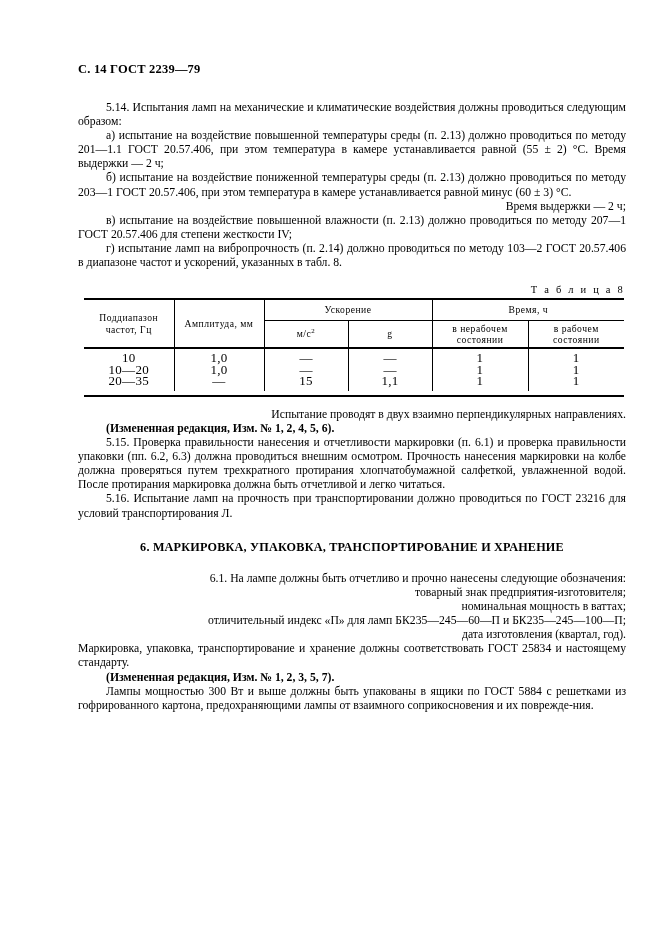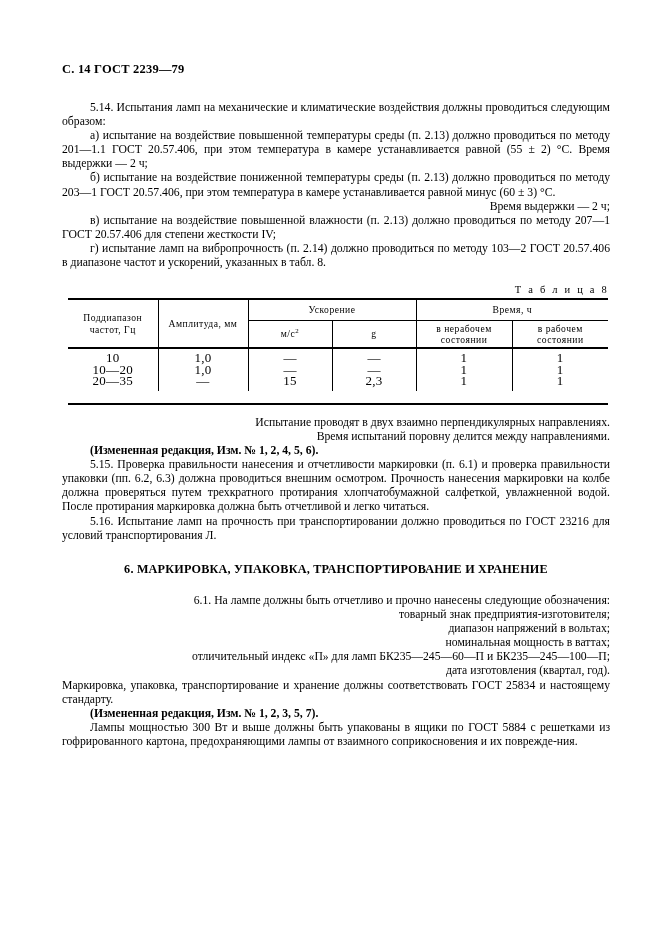--- a/index.html
+++ b/index.html
@@ -18,21 +18,21 @@
   .page {
     position: absolute;
     left: 0;
     top: 0;
     width: 661px;
     height: 936px;
     padding: 0;
   }
   .content {
     position: absolute;
-    left: 62px;
+    left: 78px;
     top: 62px;
     width: 548px;
   }
 
   
   .running-head {
     font-size: 12.5px;
     font-weight: bold;
     letter-spacing: 0.2px;
     margin: 0 0 24px 0;
@@ -78,21 +78,21 @@
   .table-caption {
     font-size: 10.5px;
     text-align: right;
     letter-spacing: 2.2px;
     margin: 14px 0 3px 0;
     padding-right: 1px;
   }
   table.spec {
     border-collapse: collapse;
     width: 540px;
-    margin: 0 0 12px 6px;
+    margin: 0 0 4px 6px;
     table-layout: fixed;
   }
   table.spec td,
   table.spec th {
     font-weight: normal;
     font-size: 9.6px;
     text-align: center;
     vertical-align: middle;
     padding: 0;
     line-height: 11.5px;
@@ -206,48 +206,46 @@
             <div>—</div>
           </td>
           <td class="datacell vl">
             <div class="dash">—</div>
             <div class="dash">—</div>
             <div>15</div>
           </td>
           <td class="datacell vl">
             <div class="dash">—</div>
             <div class="dash">—</div>
-            <div>2,3</div>
+            <div>1,1</div>
           </td>
           <td class="datacell vl">
             <div>1</div>
             <div>1</div>
             <div>1</div>
           </td>
           <td class="datacell vl">
             <div>1</div>
             <div>1</div>
             <div>1</div>
           </td>
         </tr>
       </tbody>
     </table>
     <div class="tbl-bottom"></div>
 
     <p class="ind last-left gap-before">Испытание проводят в двух взаимно перпендикулярных  направлениях.</p>
-    <p class="ind last-left">Время испытаний поровну делится между направлениями.</p>
     <p class="amend">(Измененная редакция, Изм. № 1, 2, 4, 5, 6).</p>
     <p class="ind">5.15. Проверка правильности нанесения и отчетливости маркировки (п. 6.1) и проверка правильности упаковки (пп. 6.2, 6.3) должна проводиться внешним осмотром. Прочность нанесения маркировки на колбе должна проверяться путем трехкратного протирания хлопчатобумажной салфеткой, увлажненной водой. После протирания маркировка должна быть отчетливой и легко читаться.</p>
     <p class="ind">5.16. Испытание ламп на прочность при транспортировании должно проводиться по ГОСТ 23216 для условий транспортирования Л.</p>
 
     <h2 class="section-head">6.  МАРКИРОВКА, УПАКОВКА, ТРАНСПОРТИРОВАНИЕ И ХРАНЕНИЕ</h2>
 
     <p class="ind last-left">6.1.  На лампе должны быть отчетливо и прочно нанесены следующие обозначения:</p>
     <p class="noind last-left">товарный знак предприятия-изготовителя;</p>
-    <p class="noind last-left">диапазон напряжений в вольтах;</p>
     <p class="noind last-left">номинальная мощность в ваттах;</p>
     <p class="noind last-left">отличительный индекс «П» для ламп БК235—245—60—П и БК235—245—100—П;</p>
     <p class="noind last-left">дата изготовления (квартал, год).</p>
     <p class="noind">Маркировка, упаковка, транспортирование и хранение должны соответствовать ГОСТ 25834 и настоящему стандарту.</p>
     <p class="amend">(Измененная  редакция, Изм. № 1, 2, 3, 5, 7).</p>
     <p class="ind">Лампы мощностью 300 Вт и выше должны быть упакованы в ящики по ГОСТ 5884 с решетками из гофрированного картона, предохраняющими лампы от взаимного соприкосновения и их поврежде-ния.</p>
 
   </div>
 </div>
 

